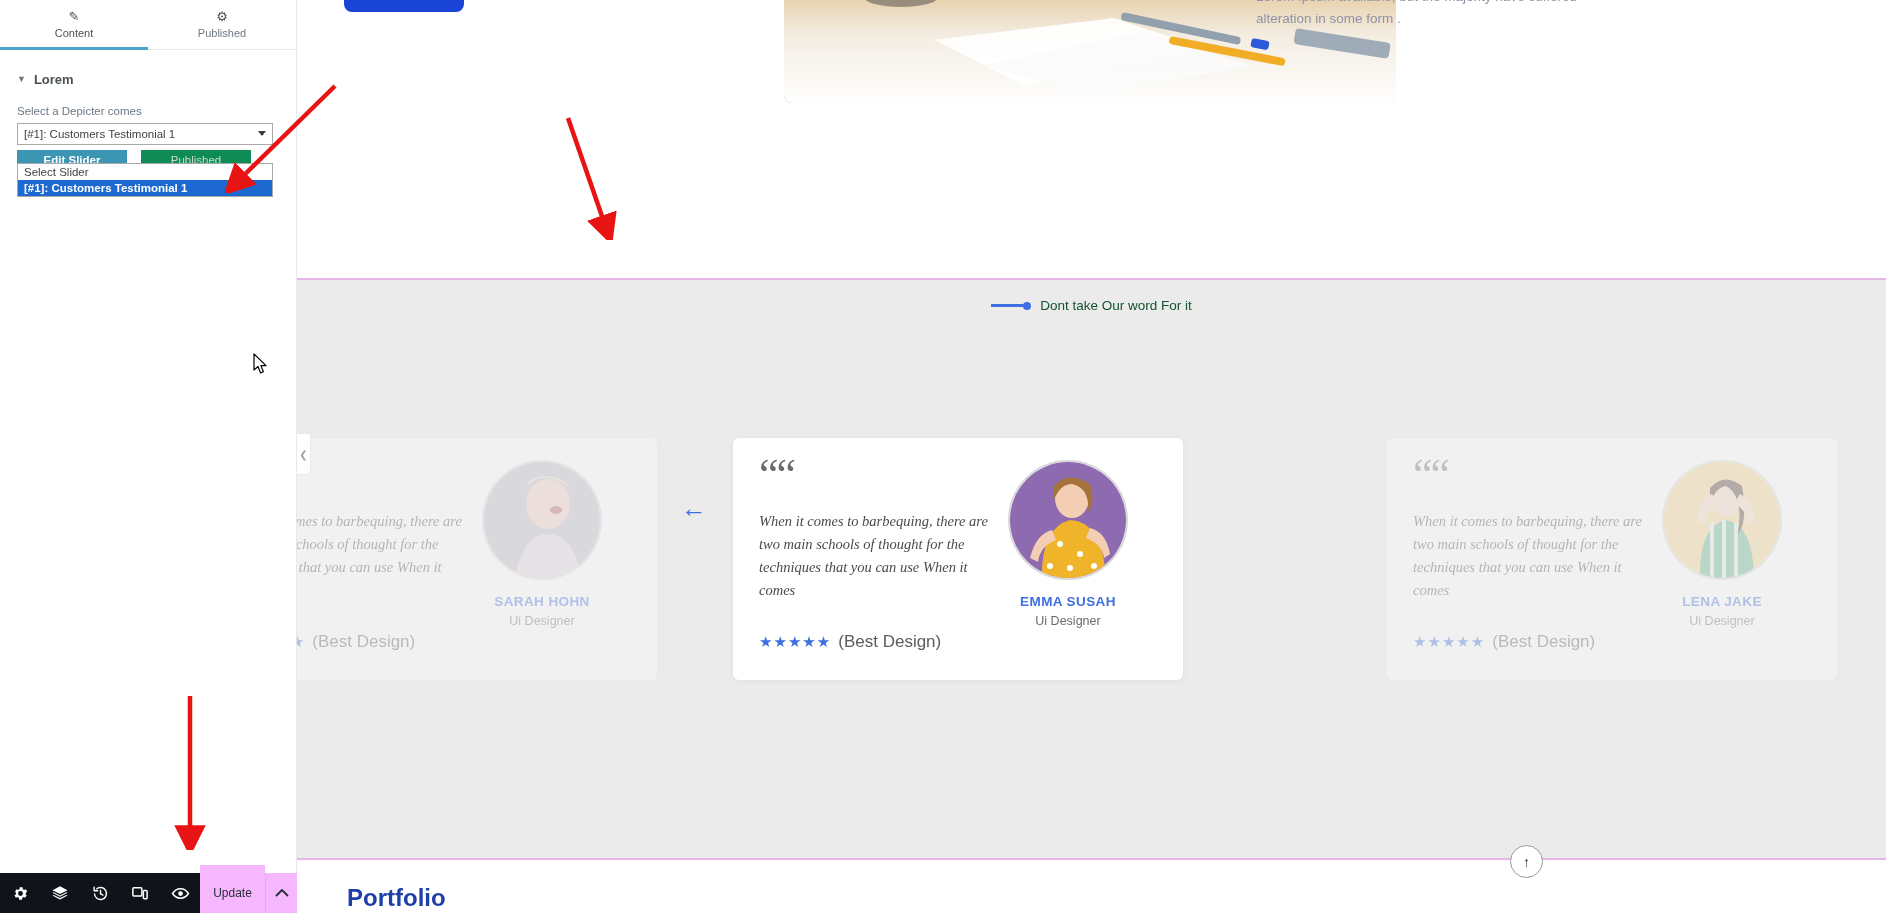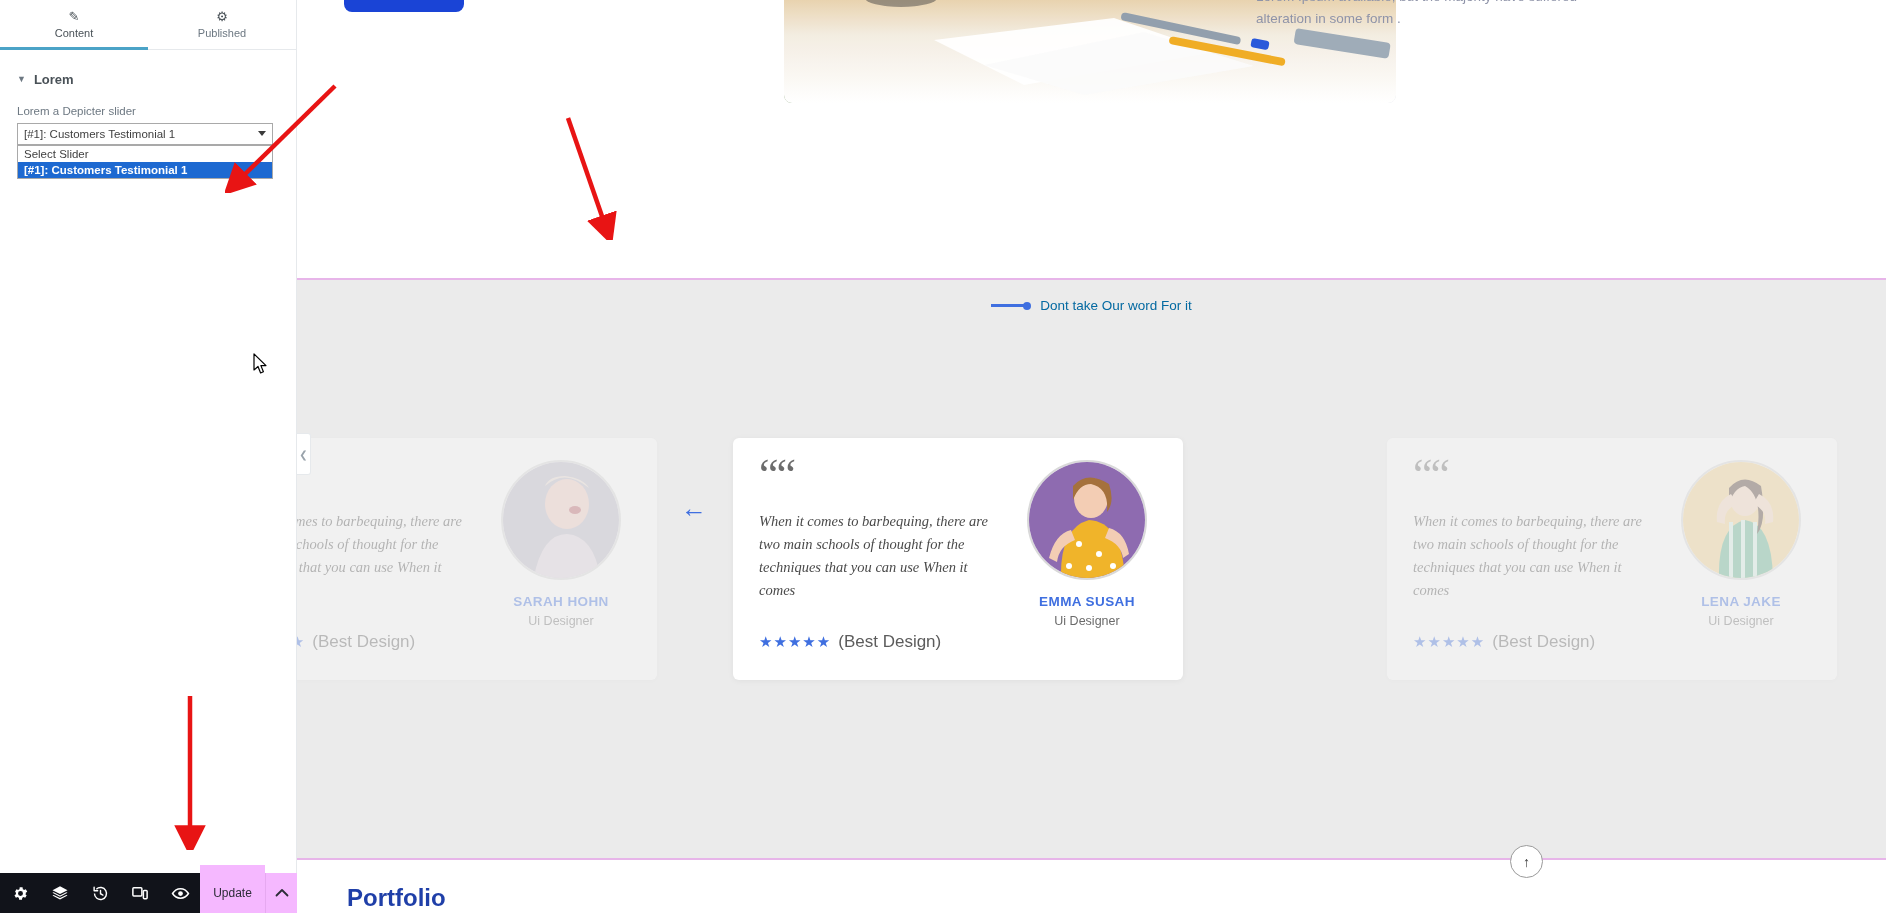--- a/index.html
+++ b/index.html
@@ -96,21 +96,21 @@
     cursor: pointer;
   }
   .fake-select .arrow {
     position: absolute; right: 7px; top: 8px;
     width: 0; height: 0;
     border-left: 4.5px solid transparent;
     border-right: 4.5px solid transparent;
     border-top: 5px solid #3b3b3b;
   }
   .select-popup {
-    position: absolute; left: 0; top: 22px; width: 256px;
+    position: absolute; left: 0; top: 40px; width: 256px;
     border: 1px solid #a9a9a9; background: #fff;
     z-index: 10;
   }
   .select-opt {
     font-size: 11.5px; padding: 1px 6px; color: #3f3f3f;
     cursor: pointer; white-space: nowrap; line-height: 14px;
   }
   .select-opt.selected {
     background: #1d69d1; color: #ffffff; font-weight: bold;
   }
@@ -214,21 +214,21 @@
     display: flex; align-items: center; justify-content: center;
     gap: 9px; margin-top: 18px;
   }
   .testi-sub .line {
     width: 33px; height: 2.5px; background: #3f6fe0;
   }
   .testi-sub .dot {
     width: 8px; height: 8px; border-radius: 50%;
     background: #3f6fe0; margin-left: -10px;
   }
-  .testi-sub .sub-text { font-size: 13.5px; color: #0369a1; }
+  .testi-sub .sub-text { font-size: 13.5px; color: #14532d; }
 
   .cards-row {
     position: absolute; left: 0; top: 158px;
     width: 1589px; height: 260px;
   }
   .card {
     position: absolute; top: 0; background: #ffffff;
     border-radius: 6px; box-shadow: 0 1px 6px rgba(0,0,0,.05);
     padding: 24px 26px 0 26px;
   }
@@ -248,21 +248,21 @@
     color: #4a4a4a; width: 238px;
   }
   .card-rating {
     position: absolute; left: 26px; bottom: 28px;
     display: flex; align-items: center; gap: 7px;
   }
   .stars { color: #3f6fe0; font-size: 15px; letter-spacing: 1px; }
   .rating-note { font-size: 17px; color: #5c5c5c; }
 
   .avatar-col {
-    position: absolute; right: 6px; top: 22px;
+    position: absolute; right: 25px; top: 22px;
     width: 180px; text-align: center;
   }
   .avatar {
     width: 120px; height: 120px; border-radius: 50%;
     margin: 0 auto; border: 2px solid #d9d9d9;
     overflow: hidden; position: relative;
   }
   .avatar-name {
     margin-top: 14px; font-size: 13.5px; font-weight: bold;
     color: #3f6fe0; letter-spacing: .4px;
@@ -449,21 +449,21 @@
       </div>
     </div>
 
     <div class="panel-body">
       <div class="section-head">
         <span class="caret">▼</span>
         <span class="stitle">Lorem</span>
       </div>
 
       <div class="control-block">
-        <label class="control-label">Lorem a Depicter slider</label>
+        <label class="control-label">Select a Depicter comes</label>
 
         <div class="select-wrap">
           <div class="fake-select">
             <span>[#1]: Customers Testimonial 1</span>
             <span class="arrow"></span>
           </div>
 
           <div class="select-popup">
             <div class="select-opt">Select Slider</div>
             <div class="select-opt selected">[#1]: Customers Testimonial 1</div>

